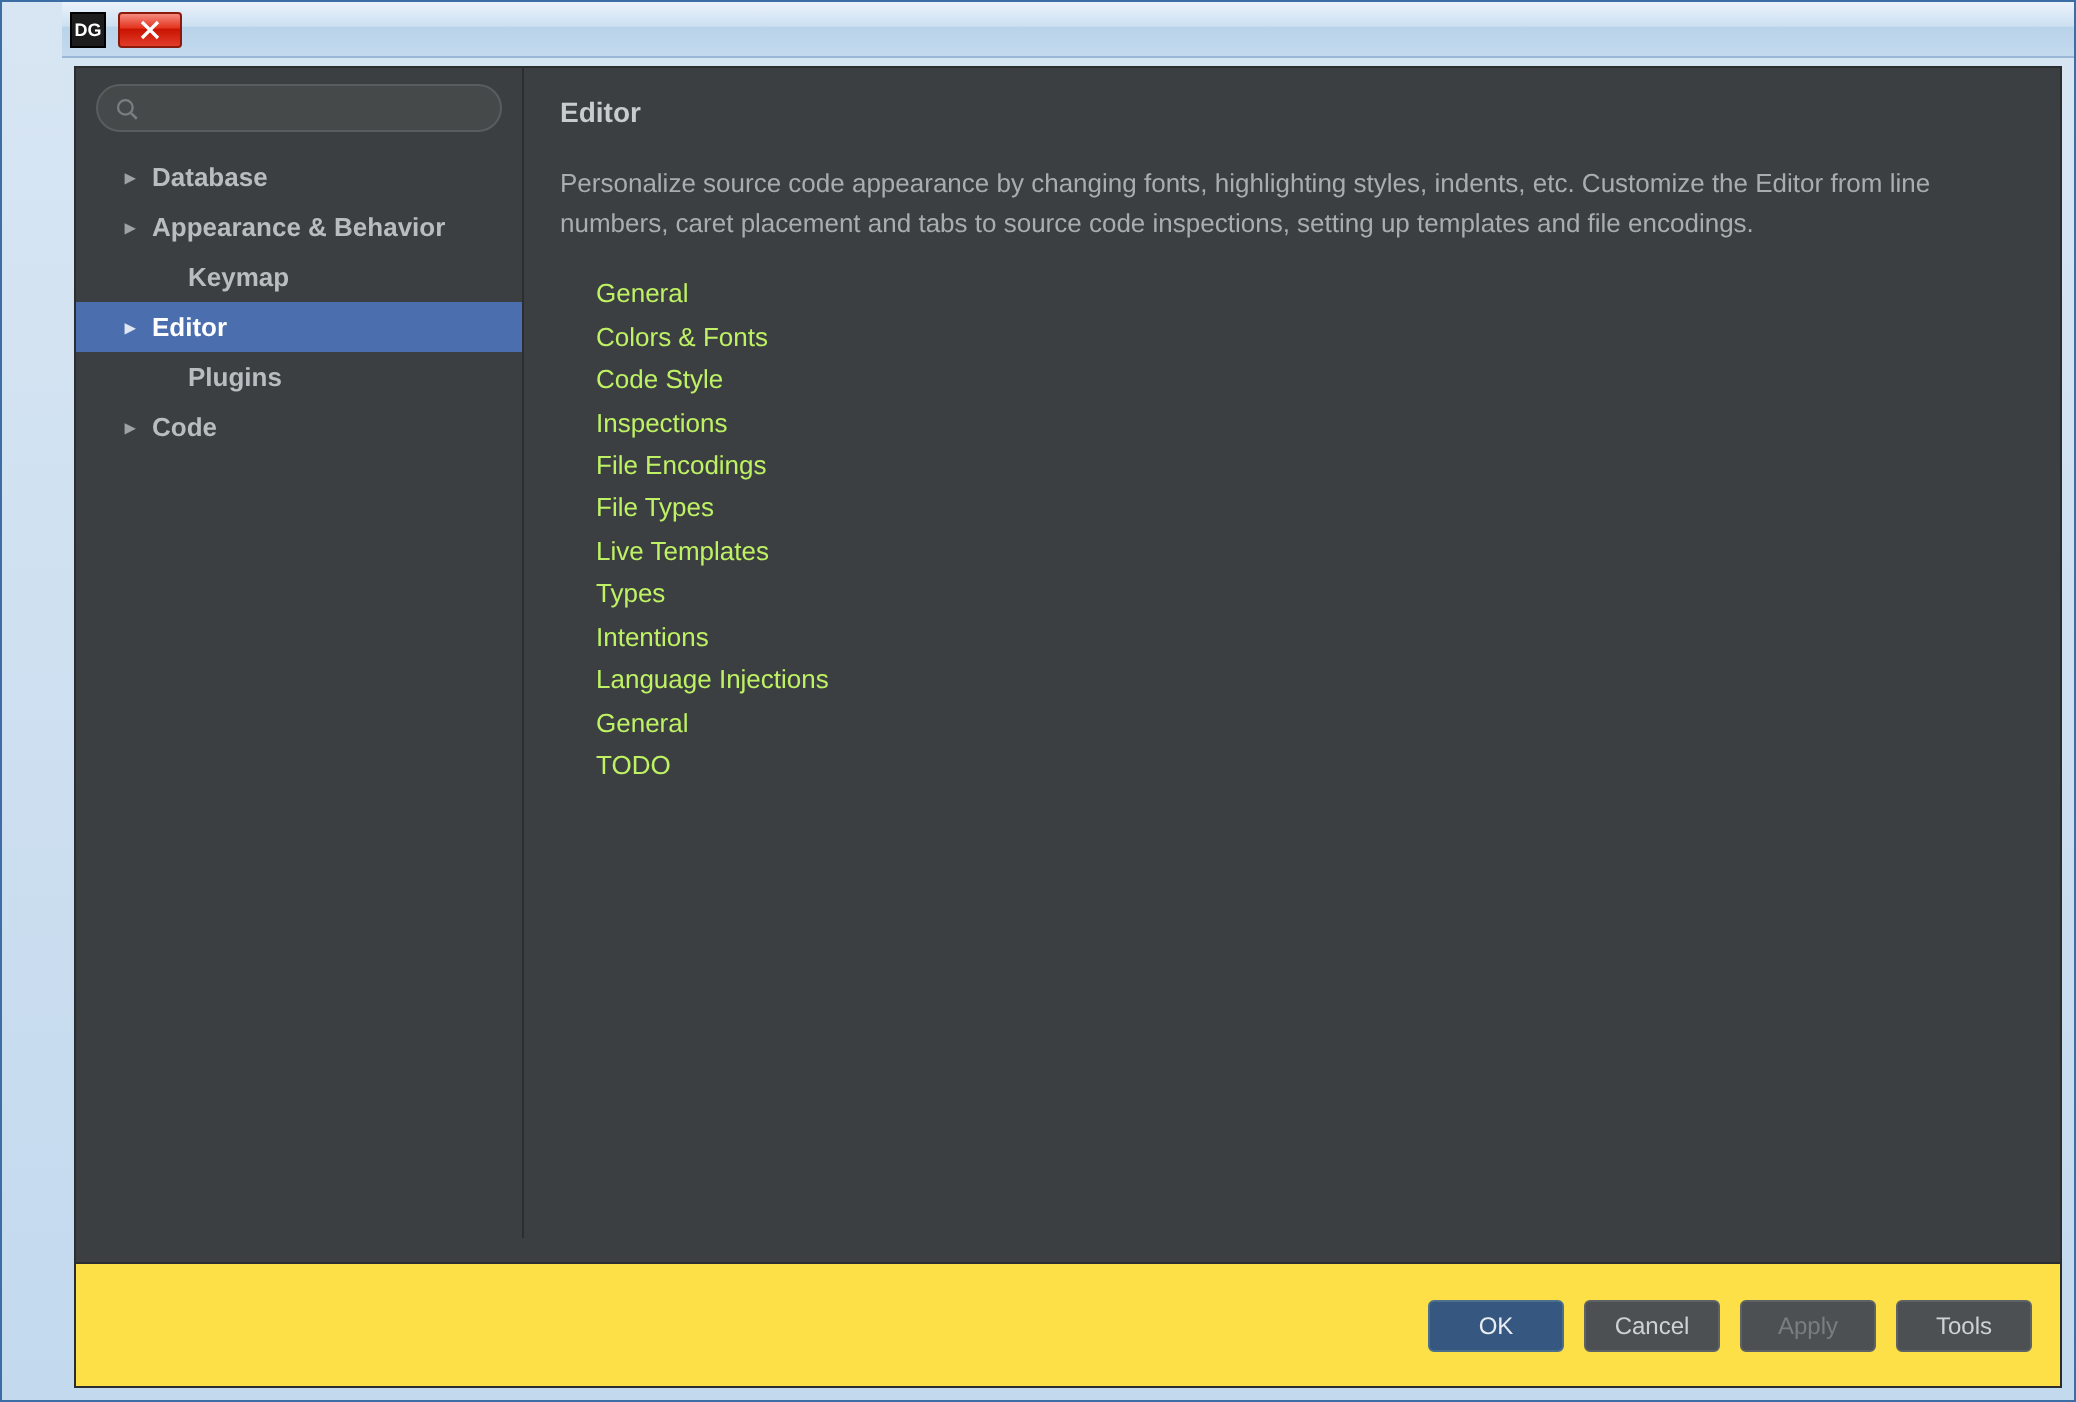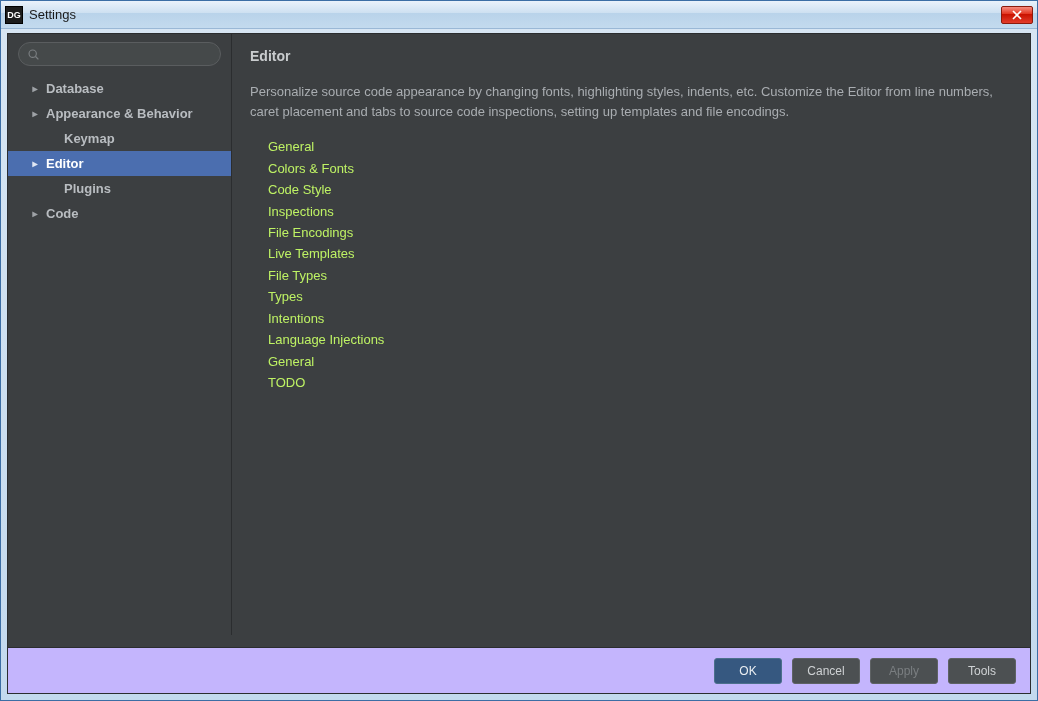--- a/index.html
+++ b/index.html
@@ -1,21 +1,21 @@
 <!DOCTYPE html>
 <html><head>
 <meta charset="utf-8">
 <style>
   * { box-sizing: border-box; margin: 0; padding: 0; }
   html, body { width: 1038px; height: 701px; font-family: "Segoe UI", Arial, sans-serif; font-size: 13px; overflow: hidden; }
   .window {
     width: 1038px; height: 701px;
     background: linear-gradient(to bottom, #d8e6f3 0%, #c3d9ee 100%);
     border: 1px solid #3c6ea5;
-    display: flex; flex-direction: column;
+    display: flex; flex-direction: column; padding-left: 30px;
   }
   .titlebar {
     height: 28px;
     background: linear-gradient(to bottom, #eaf2fb 0%, #cde0f1 45%, #b9d3ea 46%, #c3daee 100%);
     display: flex; align-items: center;
     padding: 0 4px;
     border-bottom: 1px solid #9ab8d6;
   }
   .titlebar .app-icon {
     width: 18px; height: 18px; margin-right: 6px;
@@ -74,43 +74,42 @@
     flex: 1; padding: 14px 18px; color: #bdbfc1; overflow: auto;
   }
   .content h1 { font-size: 14px; font-weight: 600; color: #c9ccce; margin-bottom: 18px; }
   .content .desc { font-size: 13px; line-height: 1.55; color: #a9adb1; margin-bottom: 14px; max-width: 780px; }
   .link-list { padding-left: 18px; }
   .link-list a {
     display: block; color: #bef264; text-decoration: none;
     font-size: 13px; line-height: 1.65; cursor: pointer;
   }
   .footer {
-    height: 46px; border-top: 1px solid #2b2d2f;
+    height: 62px; border-top: 1px solid #2b2d2f;
     display: flex; align-items: center; justify-content: flex-end;
     padding: 0 14px; gap: 10px;
-    background: #c4b5fd;
+    background: #fde047;
     margin-top: 12px;
   }
   .btn {
     min-width: 68px; height: 26px; padding: 0 14px;
     background: #4c5052; color: #cfd2d4;
     border: 1px solid #5e6264; border-radius: 3px;
     font-size: 12px; display: flex; align-items: center; justify-content: center;
     cursor: pointer;
   }
   .btn.primary { background: #365880; border-color: #4c708c; color: #eaeef2; }
   .btn.disabled { color: #7a7e81; cursor: default; }
 </style>
 </head>
 <body>
 
 <div class="window">
   <div class="titlebar">
     <div class="app-icon">DG</div>
-    <div class="title">Settings</div>
     <div class="close-btn">
       <svg viewBox="0 0 10 10">
         <path d="M1 1 L9 9 M9 1 L1 9" stroke="#fff" stroke-width="1.6"></path>
       </svg>
     </div>
   </div>
 
   <div class="body">
     <div class="main-row">
 
@@ -154,22 +153,22 @@
 
       <div class="content">
         <h1>Editor</h1>
         <p class="desc">Personalize source code appearance by changing fonts, highlighting styles, indents, etc. Customize the Editor from line numbers, caret placement and tabs to source code inspections, setting up templates and file encodings.</p>
         <div class="link-list" id="link-list">
             <a>General</a>
             <a>Colors &amp; Fonts</a>
             <a>Code Style</a>
             <a>Inspections</a>
             <a>File Encodings</a>
+            <a>File Types</a>
             <a>Live Templates</a>
-            <a>File Types</a>
             <a>Types</a>
             <a>Intentions</a>
             <a>Language Injections</a>
             <a>General</a>
             <a>TODO</a>
           </div>
       </div>
 
     </div>
 

